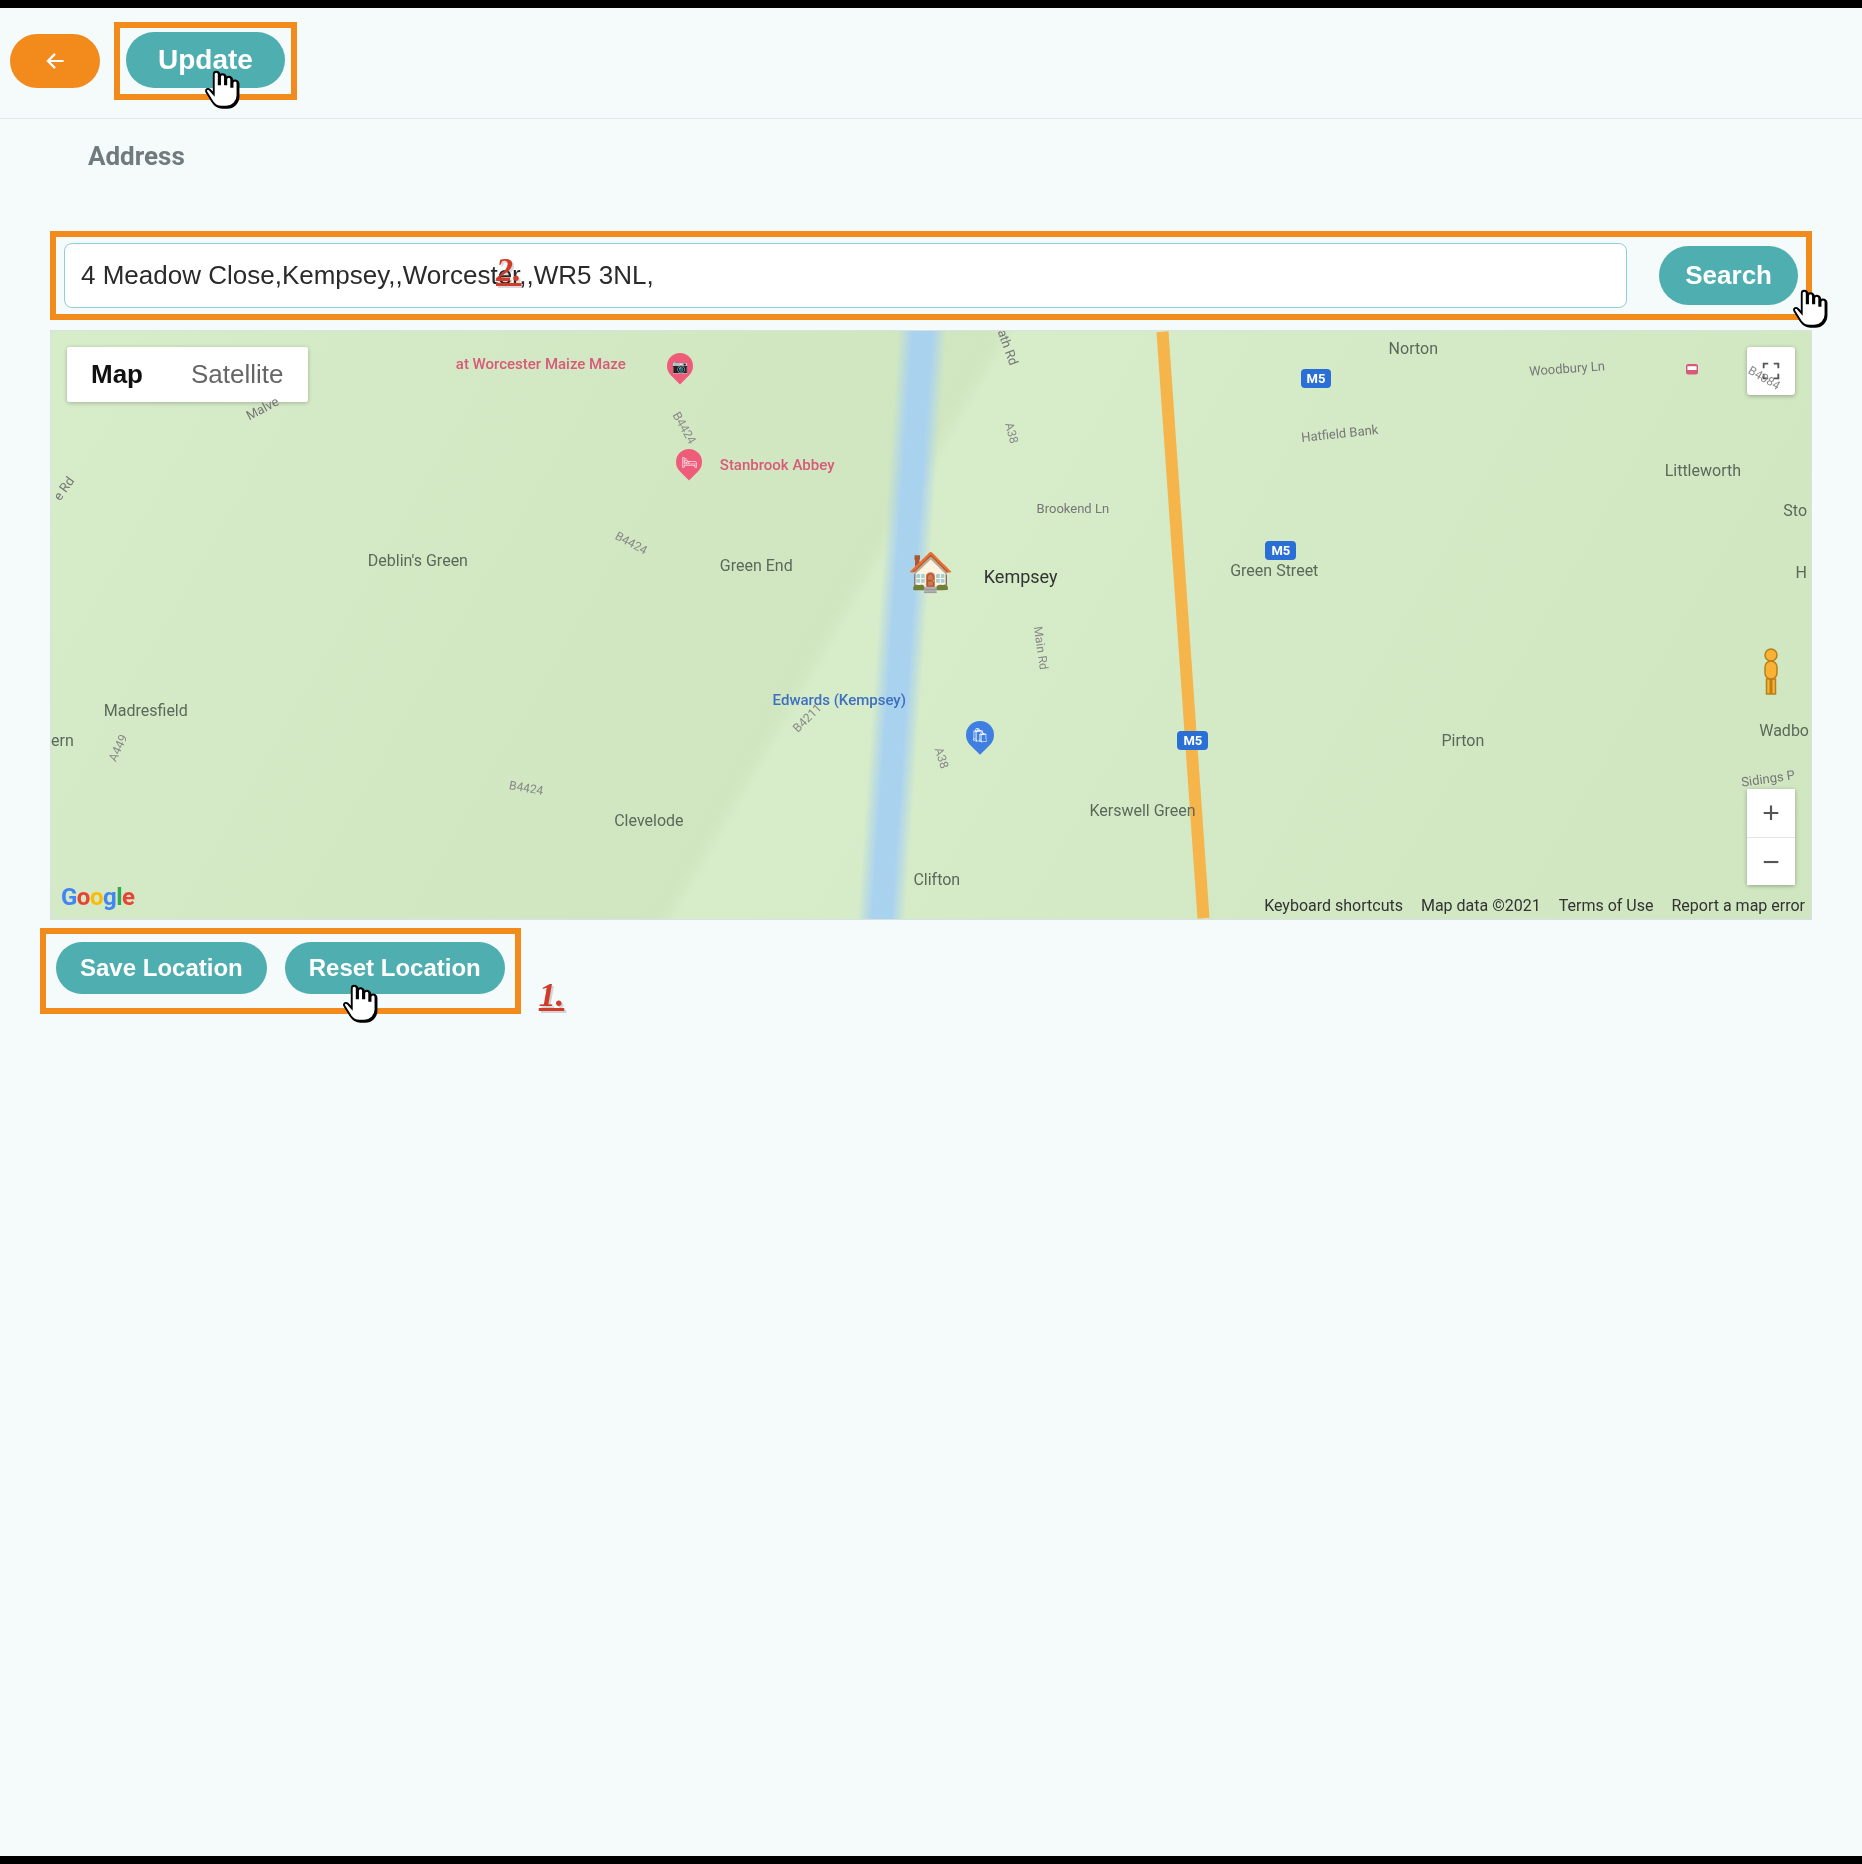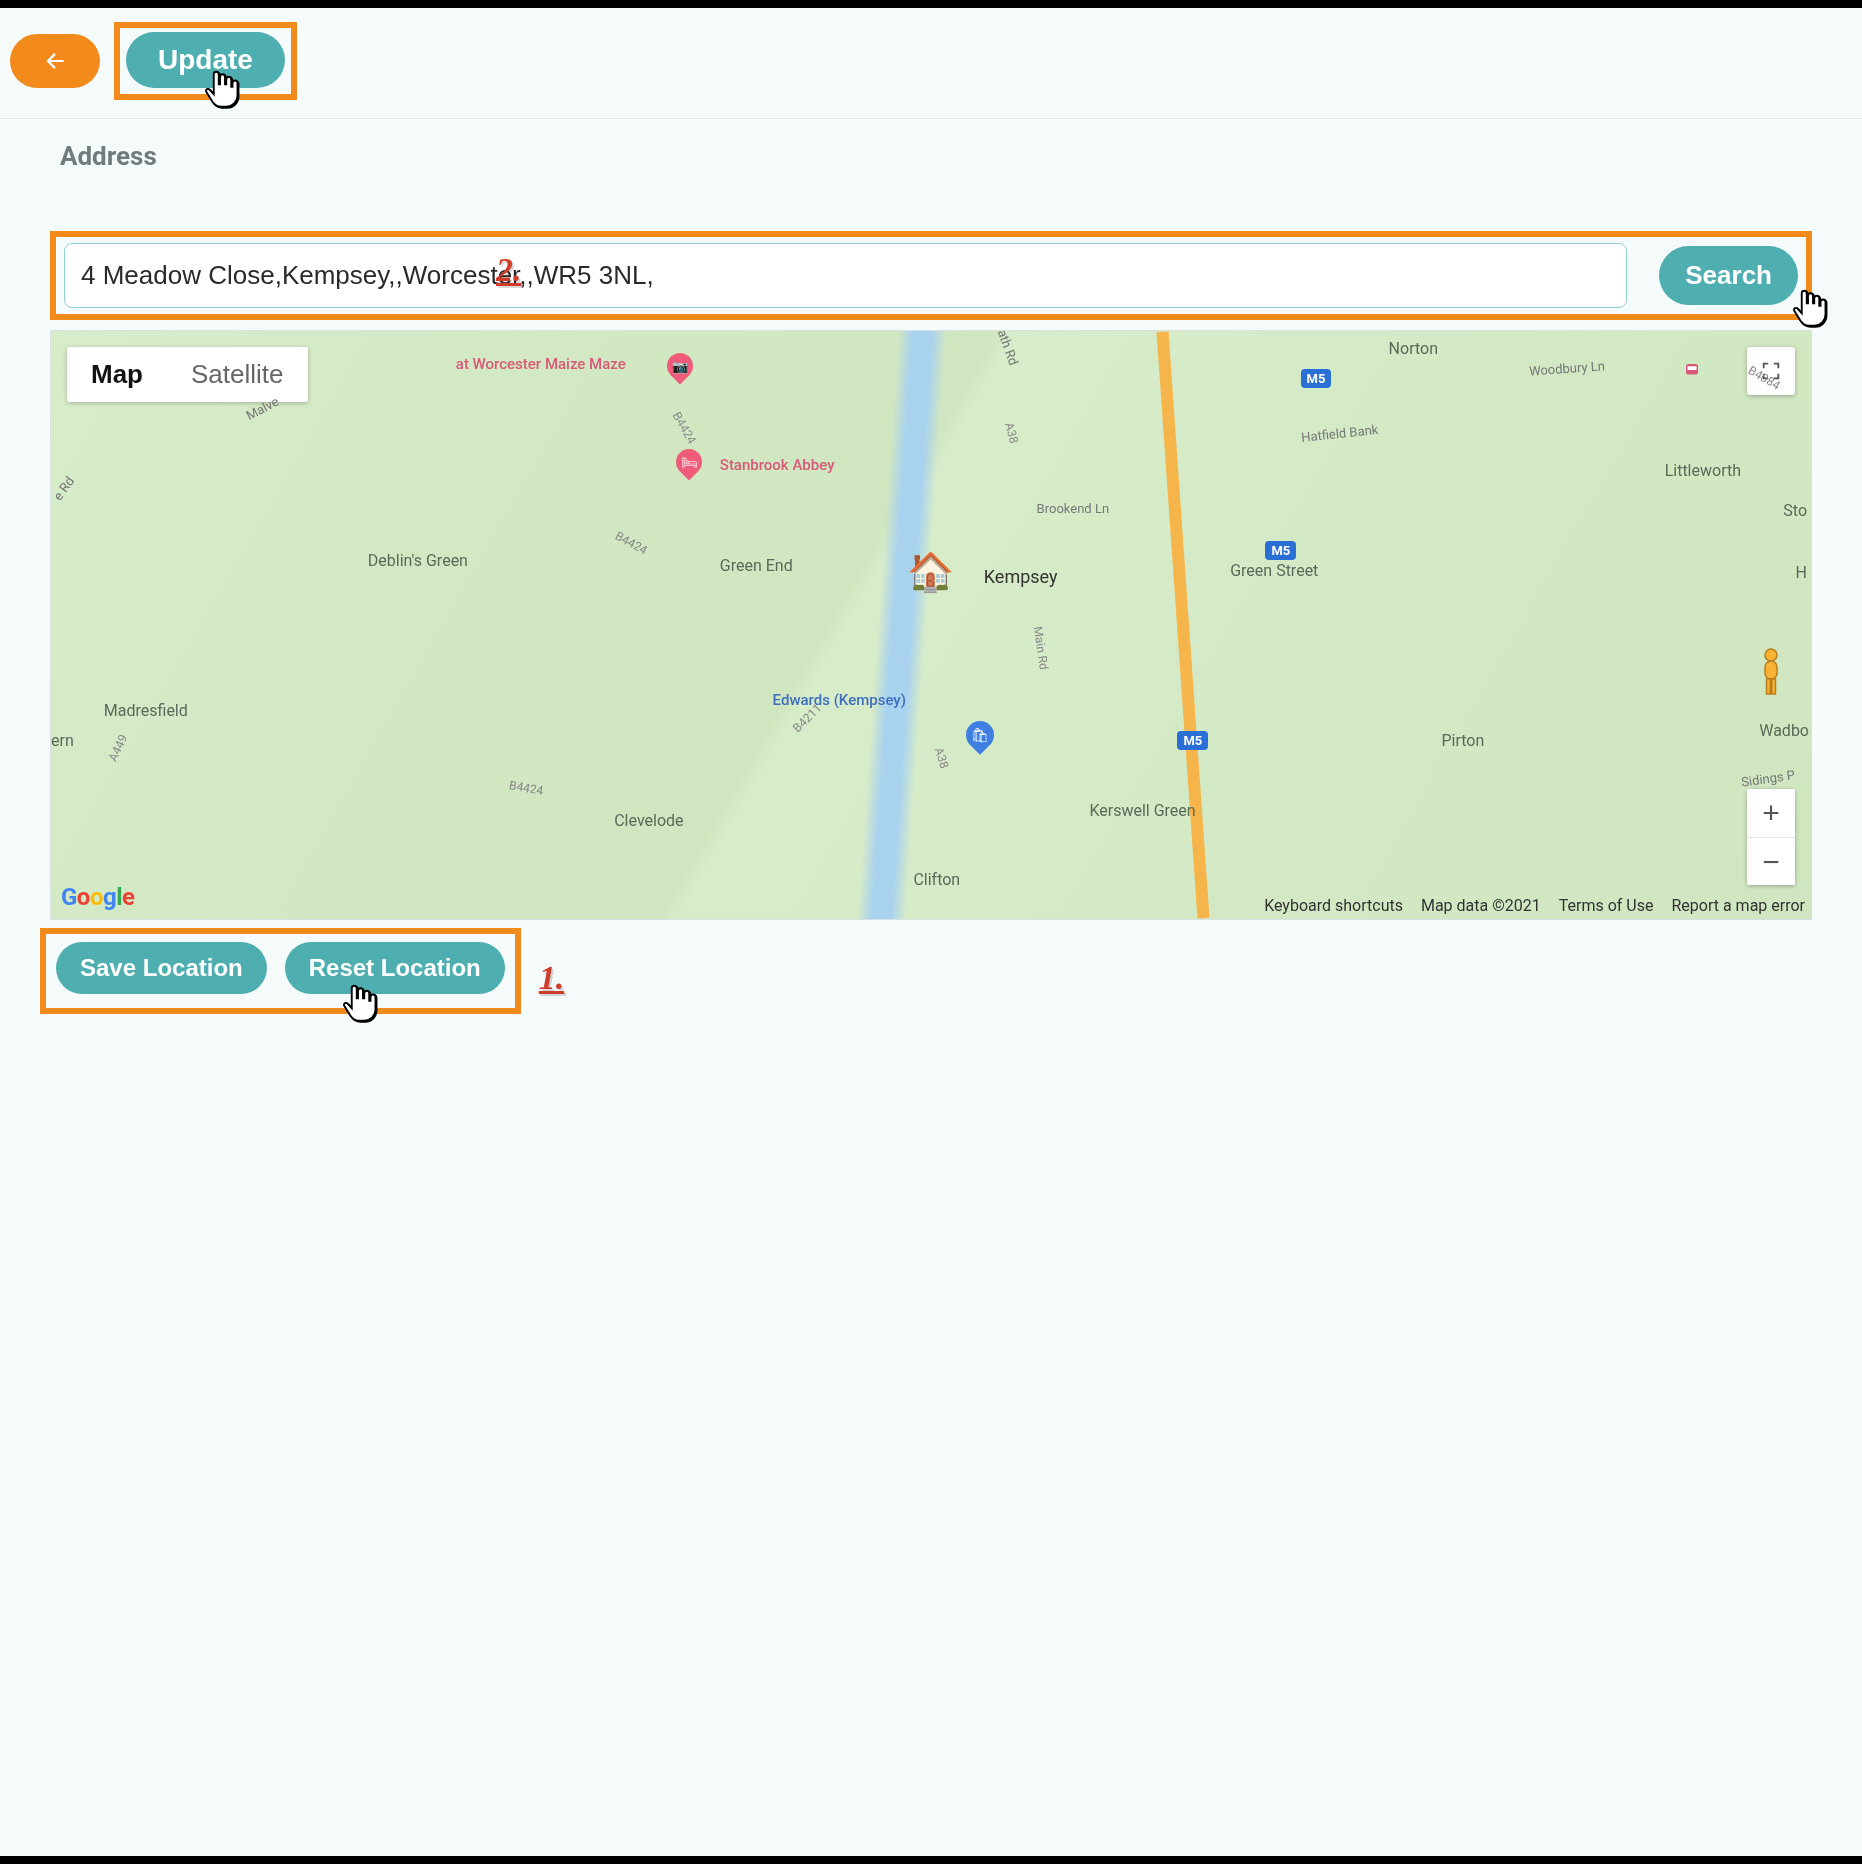--- a/index.html
+++ b/index.html
@@ -45,20 +45,21 @@
   .cursor-hand {
     position:relative;
   }
   .cursor-hand svg {
     position:absolute; width:44px; height:50px;
   }
 
   
   .section {
     padding: 22px 96px 10px 60px;
+    margin-left: 28px;
   }
   .section-label {
     font-size: 26px; font-weight:700; color:#6f7b7d; margin-bottom:10px;
   }
   .stacked-inputs {
     border:1px solid #8fcfd6; border-radius:10px; overflow:hidden;
   }
   .addr-input {
     width:100%; border:none; border-bottom:1px solid #e3ecee;
     font-size:26px; padding:18px 18px; background:#fff; color:#2a2a2a;
@@ -165,21 +166,21 @@
   .google-logo span:nth-child(6){color:#EA4335}
   .map-footer-links {
     position:absolute; right:6px; bottom:4px; font-size:16px; color:#333;
     display:flex; gap:18px;
   }
   .map-footer-links span { white-space:nowrap; }
 
   
   .bottom-row {
     margin: 8px 40px 30px 40px; position:relative;
-    display:flex; align-items:center;
+    display:flex; align-items:flex-end;
   }
   .bottom-highlight {
     border:6px solid #f28a1c; padding:8px 10px 14px 10px;
     display:inline-flex; gap:18px; align-items:center;
     position:relative;
   }
   .btn-sm { font-size:24px; padding:12px 24px; }
   .step1 {
     margin-left: 18px; margin-top: 14px;
   }

